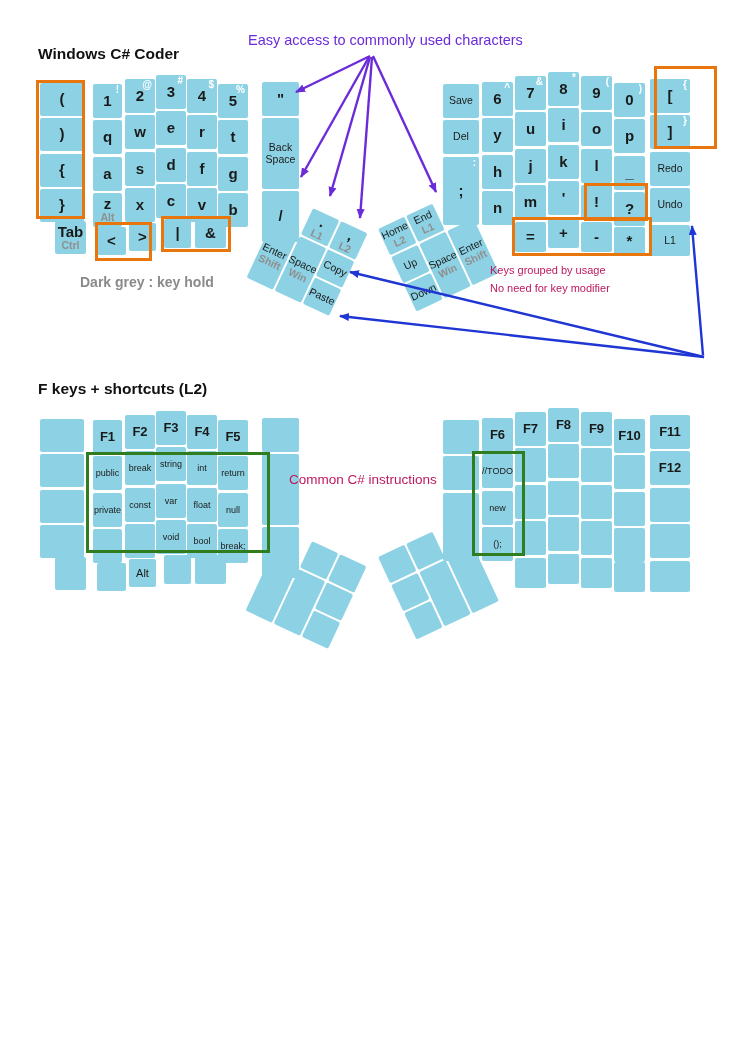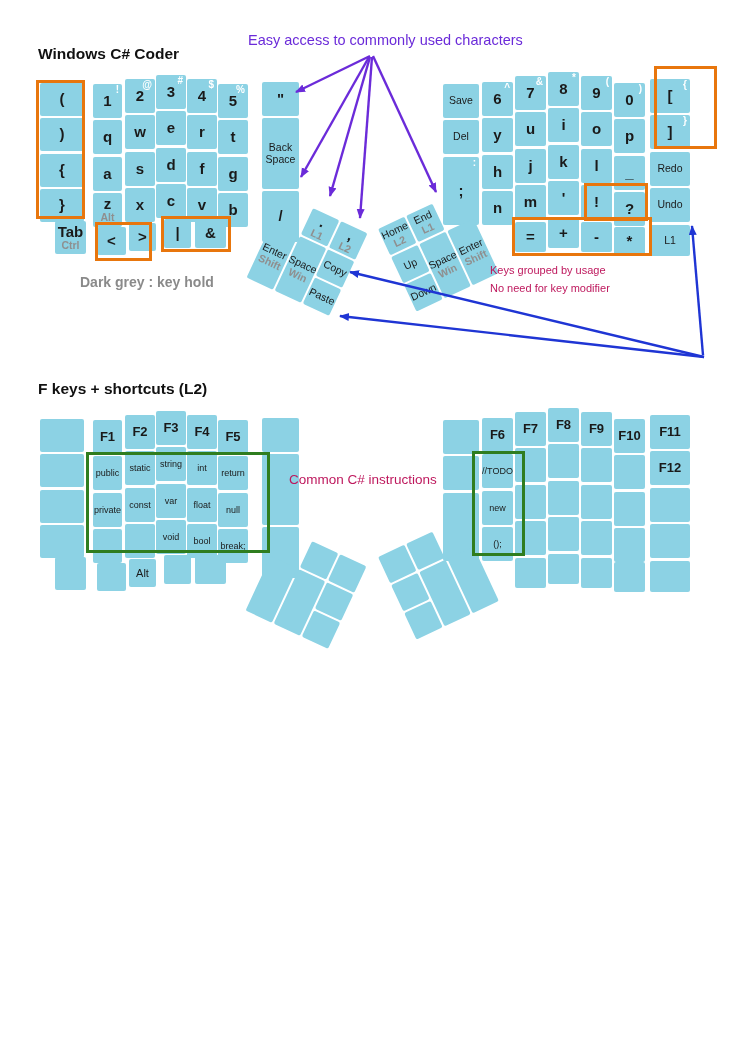--- a/index.html
+++ b/index.html
@@ -263,21 +263,21 @@
         <div class="kmain">public</div>
       </div>
       <div class="key k-code" style="left: 93px; top: 493px; width: 29px; height: 34px;">
         <div class="kmain">private</div>
       </div>
       <div class="key k-sym" style="left: 93px; top: 529px; width: 29px; height: 34px;"></div>
       <div class="key k-fkey" style="left: 125px; top: 415px; width: 30px; height: 34px;">
         <div class="kmain">F2</div>
       </div>
       <div class="key k-code" style="left: 125px; top: 451px; width: 30px; height: 34px;">
-        <div class="kmain">static</div>
+        <div class="kmain">break</div>
       </div>
       <div class="key k-code" style="left: 125px; top: 488px; width: 30px; height: 34px;">
         <div class="kmain">const</div>
       </div>
       <div class="key k-sym" style="left: 125px; top: 524px; width: 30px; height: 34px;"></div>
       <div class="key k-fkey" style="left: 156px; top: 411px; width: 30px; height: 34px;">
         <div class="kmain">F3</div>
       </div>
       <div class="key k-code" style="left: 156px; top: 447px; width: 30px; height: 34px;">
         <div class="kmain">string</div>

